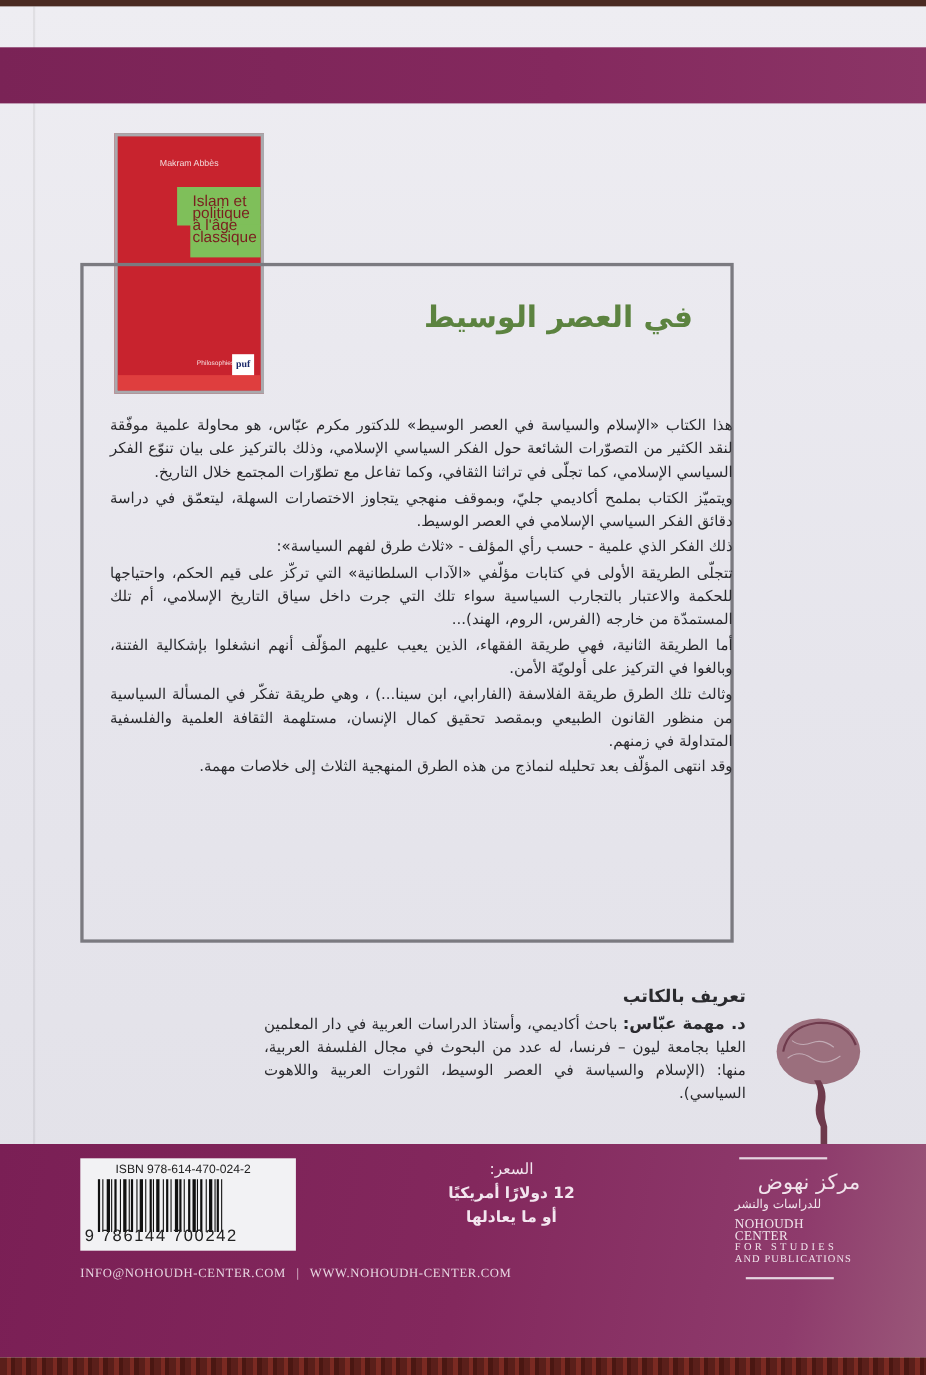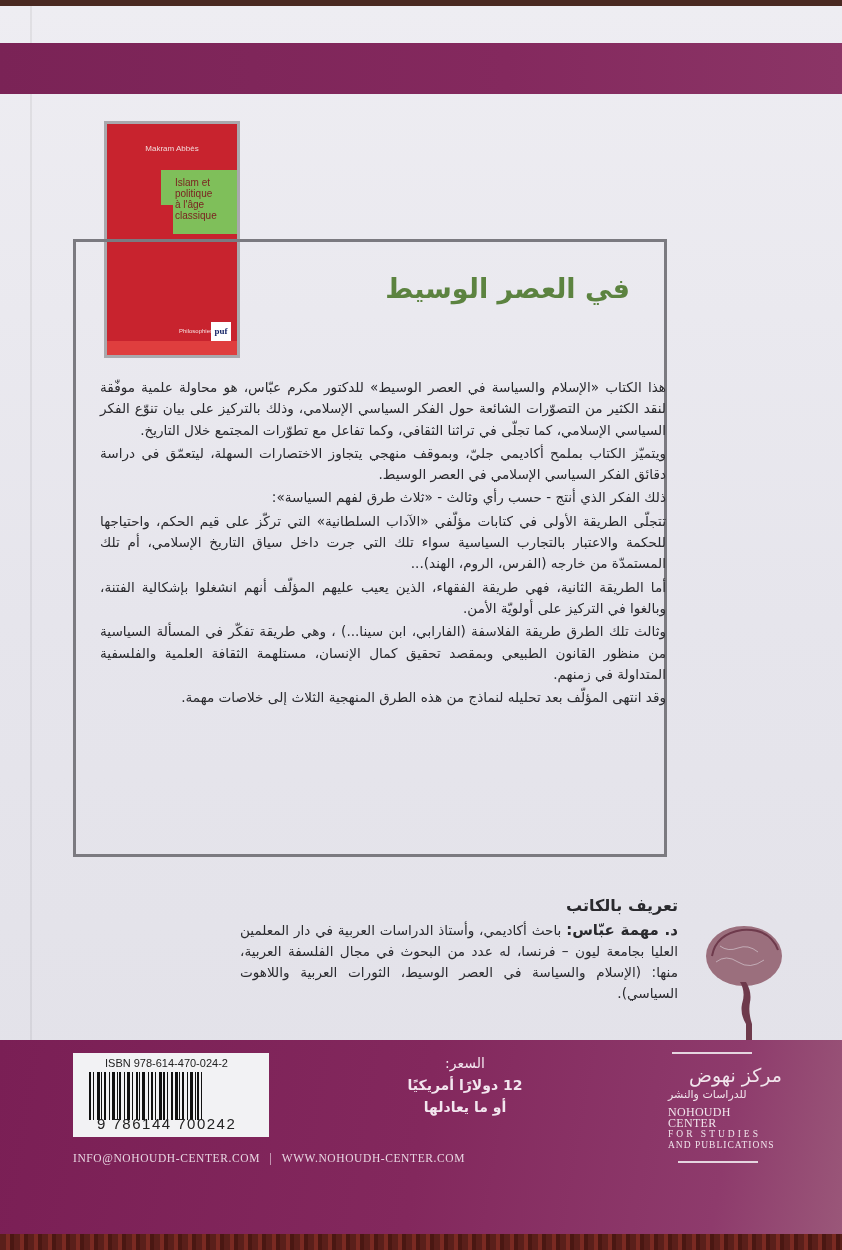--- a/index.html
+++ b/index.html
@@ -40,21 +40,21 @@
       position: absolute; left: 54px; top: 46px; width: 80px; height: 35px;
       background: #7fbf5a;
     }
     .thumb .green2 {
       position: absolute; left: 66px; top: 80px; width: 68px; height: 30px;
       background: #7fbf5a;
     }
     .thumb .title {
       position: absolute; left: 68px; top: 53px; width: 70px;
       font-family: "Liberation Sans", sans-serif;
-      font-size: 10px; line-height: 11px; color: #7a1f1f;
+      font-size: 14px; line-height: 11px; color: #7a1f1f;
     }
     .thumb .series {
       position: absolute; right: 24px; top: 204px;
       font-family: "Liberation Sans", sans-serif;
       font-size: 6px; color: #f5dede;
     }
     .thumb .puf {
       position: absolute; right: 6px; top: 198px; width: 20px; height: 29px;
       background: #fff; color: #1b2a6b; font-size: 9px; font-weight: bold;
       text-align: center; line-height: 18px;
@@ -104,21 +104,20 @@
     }
     .barcode {
       position: absolute; left: 16px; top: 19px; width: 148px; height: 48px;
       display: flex; align-items: stretch; gap: 0;
     }
     .barcode span { display: block; height: 100%; background: #111; }
     .barcode-digits {
       position: absolute; left: 4px; top: 62px; width: 168px;
       font-size: 15px; color: #222; letter-spacing: 1.5px;
       font-family: "Liberation Sans", sans-serif;
-      margin-left: 20px;
     }
     .price {
       position: absolute; left: 400px; top: 1052px; width: 130px;
       direction: rtl; text-align: center;
       color: #f3e6ef; font-size: 14px; line-height: 22px; font-weight: bold;
     }
     .price .label { font-weight: normal; }
     .contact {
       position: absolute; left: 73px; top: 1152px;
       color: #e8d6e2; font-size: 11.5px; letter-spacing: 0.6px;
@@ -165,21 +164,21 @@
 
 <div class="frame"></div>
 
 <div class="book-title">
   <div>في العصر الوسيط</div>
 </div>
 
 <div class="desc">
   <p>هذا الكتاب «الإسلام والسياسة في العصر الوسيط» للدكتور مكرم عبّاس، هو محاولة علمية موفّقة لنقد الكثير من التصوّرات الشائعة حول الفكر السياسي الإسلامي، وذلك بالتركيز على بيان تنوّع الفكر السياسي الإسلامي، كما تجلّى في تراثنا الثقافي، وكما تفاعل مع تطوّرات المجتمع خلال التاريخ.</p>
   <p>ويتميّز الكتاب بملمح أكاديمي جليّ، وبموقف منهجي يتجاوز الاختصارات السهلة، ليتعمّق في دراسة دقائق الفكر السياسي الإسلامي في العصر الوسيط.</p>
-  <p>ذلك الفكر الذي أنتج - حسب رأي وثالث - «ثلاث طرق لفهم السياسة»:</p>
+  <p>ذلك الفكر الذي علمية - حسب رأي المؤلف - «ثلاث طرق لفهم السياسة»:</p>
   <p>تتجلّى الطريقة الأولى في كتابات مؤلّفي «الآداب السلطانية» التي تركّز على قيم الحكم، واحتياجها للحكمة والاعتبار بالتجارب السياسية سواء تلك التي جرت داخل سياق التاريخ الإسلامي، أم تلك المستمدّة من خارجه (الفرس، الروم، الهند)...</p>
   <p>أما الطريقة الثانية، فهي طريقة الفقهاء، الذين يعيب عليهم المؤلّف أنهم انشغلوا بإشكالية الفتنة، وبالغوا في التركيز على أولويّة الأمن.</p>
   <p>وثالث تلك الطرق طريقة الفلاسفة (الفارابي، ابن سينا...) ، وهي طريقة تفكّر في المسألة السياسية من منظور القانون الطبيعي وبمقصد تحقيق كمال الإنسان، مستلهمة الثقافة العلمية والفلسفية المتداولة في زمنهم.</p>
   <p>وقد انتهى المؤلّف بعد تحليله لنماذج من هذه الطرق المنهجية الثلاث إلى خلاصات مهمة.</p>
 </div>
 
 <div class="author-section">
   <div class="author-heading">تعريف بالكاتب</div>
   <div class="author-bio"><span class="author-name">د. مهمة عبّاس:</span><span> باحث أكاديمي، وأستاذ الدراسات العربية في دار المعلمين العليا بجامعة ليون – فرنسا، له عدد من البحوث في مجال الفلسفة العربية، منها: (الإسلام والسياسة في العصر الوسيط، الثورات العربية واللاهوت السياسي).</span></div>
 </div>

